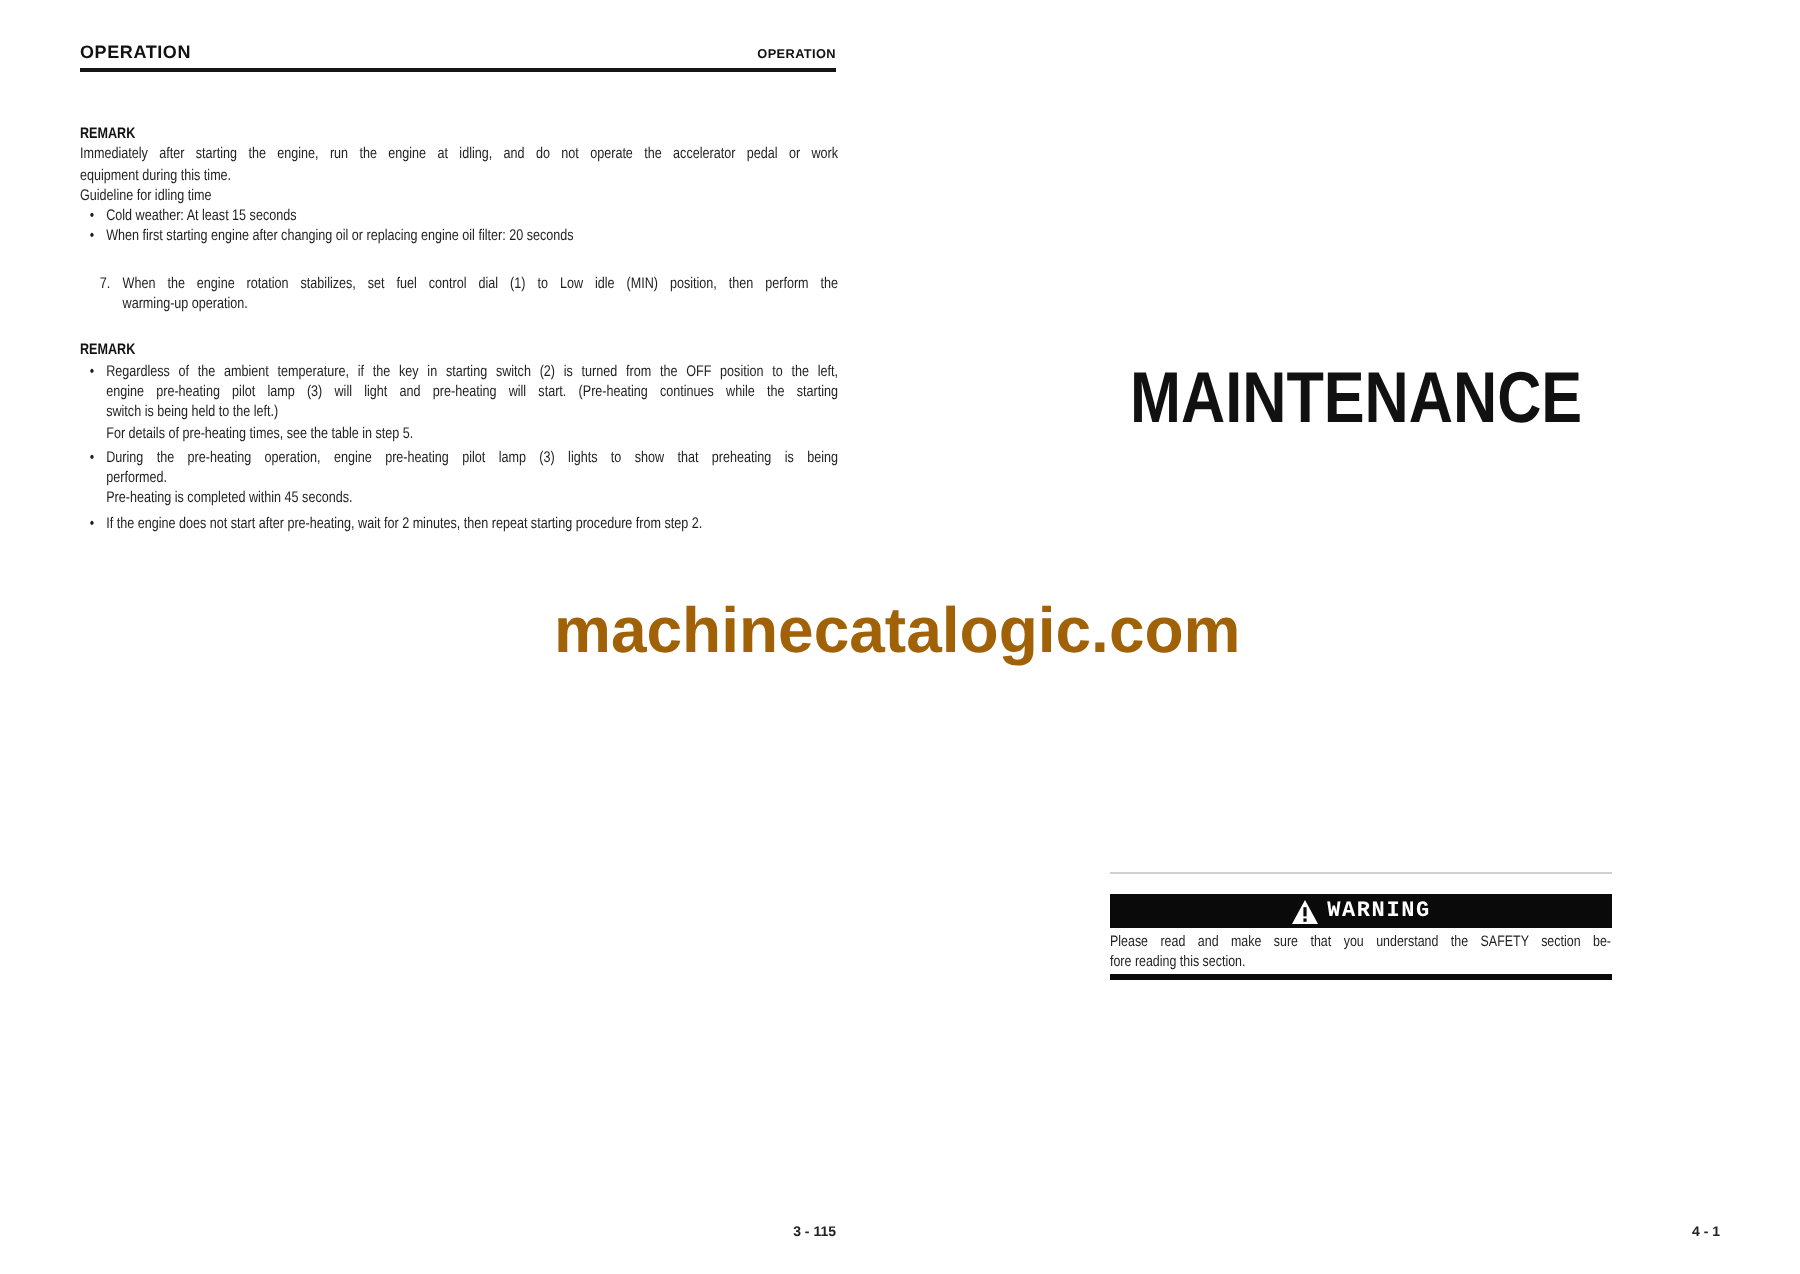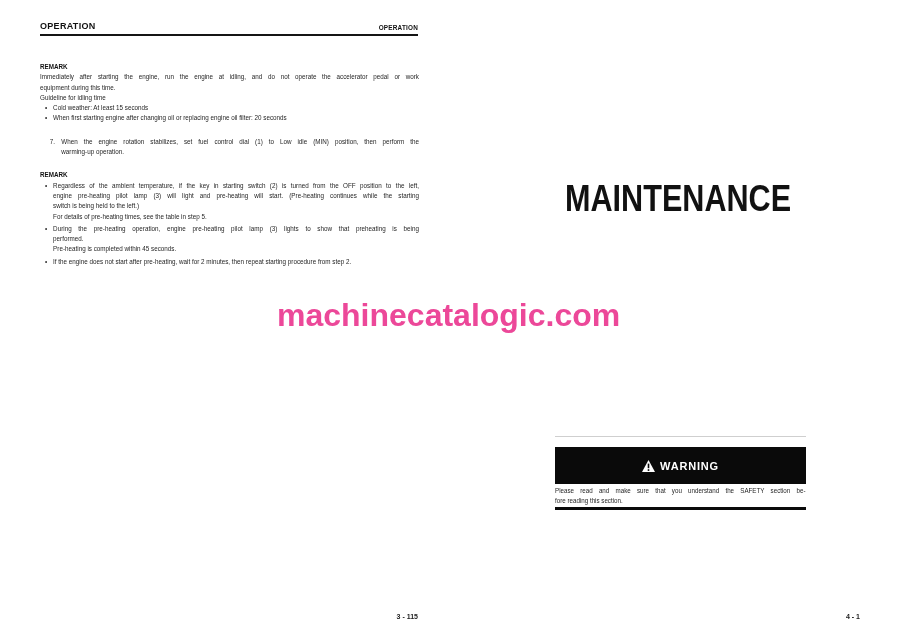--- a/index.html
+++ b/index.html
@@ -30,23 +30,23 @@
   .tl.just{white-space:normal;text-align:justify;text-align-last:justify;}
   
   .chapter-title{
     position:absolute;left:565px;top:180px;
     font-size:36px;font-weight:bold;color:#111;line-height:38px;white-space:nowrap;
     transform:scaleX(0.85);transform-origin:0 0;letter-spacing:0;
   }
   .warn{position:absolute;left:555px;top:436px;width:251px;}
   .warn-topline{height:1px;background:#cfcfcf;width:100%;}
   .warn-banner{
-    margin-top:10px;height:37px;background:#0a0a0a;color:#fff;
+    margin-top:10px;height:17px;background:#0a0a0a;color:#fff;
     display:flex;align-items:center;justify-content:center;gap:5px;
-    font-size:11px;font-weight:bold;letter-spacing:.8px;
+    font-size:11px;font-weight:bold;letter-spacing:.8px;font-family:Liberation Mono, monospace;
   }
   .warn-banner svg{display:block;}
   .warn-text{
     margin-top:2px;width:306px;transform:scaleX(0.8186);transform-origin:0 0;
     font-size:7.6px;line-height:10px;color:#1f1f1f;
   }
   .warn-rule{margin-top:1px;height:2.5px;background:#0a0a0a;width:100%;}
   
   .watermark{
     position:absolute;left:277px;top:297px;
@@ -98,21 +98,21 @@
         <div class="tl just">During the pre-heating operation, engine pre-heating pilot lamp (3) lights to show that preheating is being</div>
         <div class="tl">performed.</div>
         <div class="tl">Pre-heating is completed within 45 seconds.</div>
       </div>
       <div class="block bullet gap-tight">
         <span class="marker">•</span>
         <div class="tl">If the engine does not start after pre-heating, wait for 2 minutes, then repeat starting procedure from step 2.</div>
       </div>
     </div>
 
-  <div class="watermark" style="color: #ec4899;">machinecatalogic.com</div>
+  <div class="watermark" style="color: #a16207;">machinecatalogic.com</div>
 
   <div class="chapter-title">MAINTENANCE</div>
 
   <div class="warn">
     <div class="warn-topline"></div>
     <div class="warn-banner" style="background: rgb(10, 10, 10);">
       <span>
         <svg width="13" height="12" viewBox="0 0 13 12">
           <path d="M6.5 0 L13 12 L0 12 Z" fill="#ffffff"></path>
           <rect x="5.7" y="3.6" width="1.6" height="4.6" fill="#0a0a0a"></rect>

